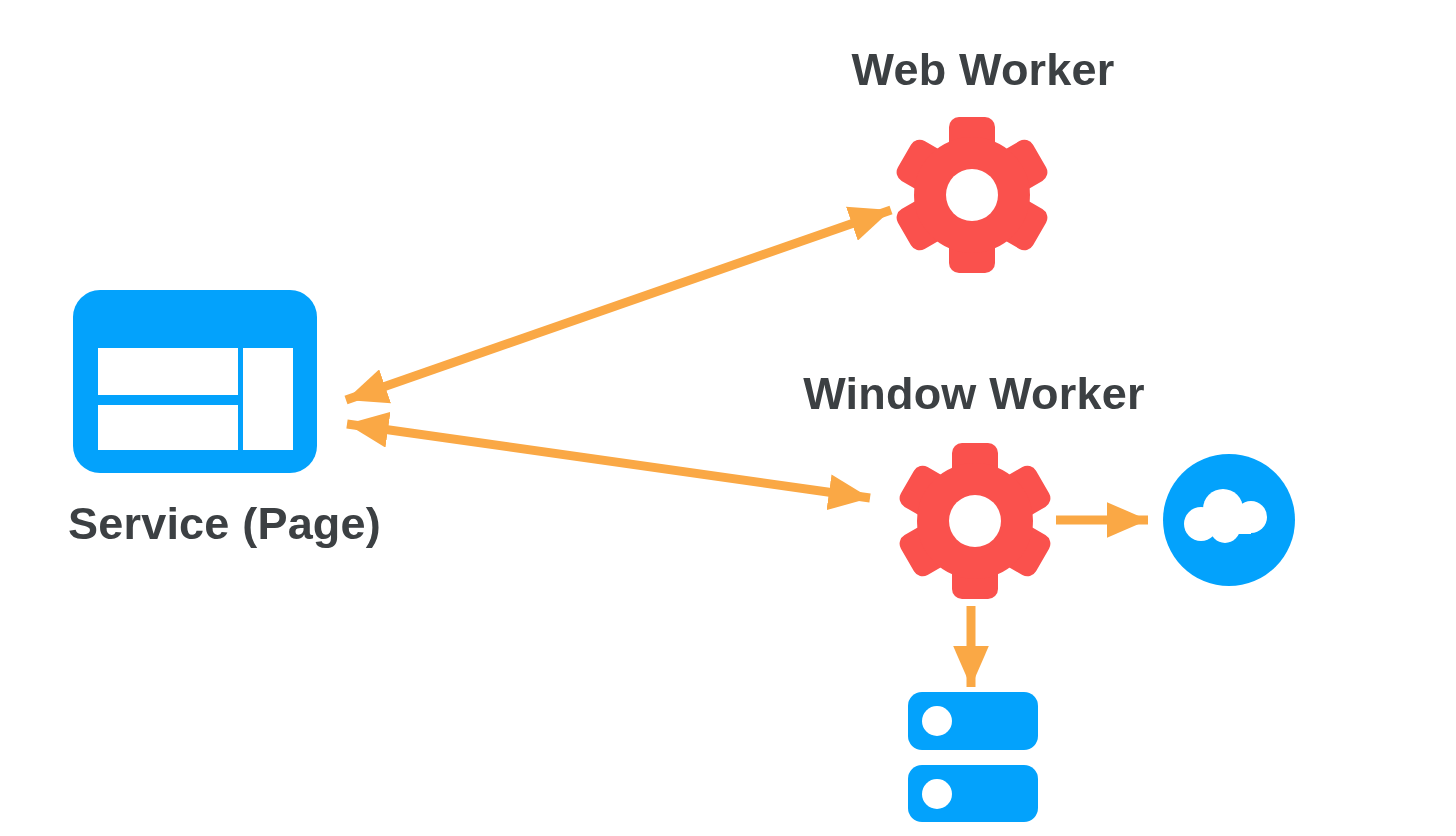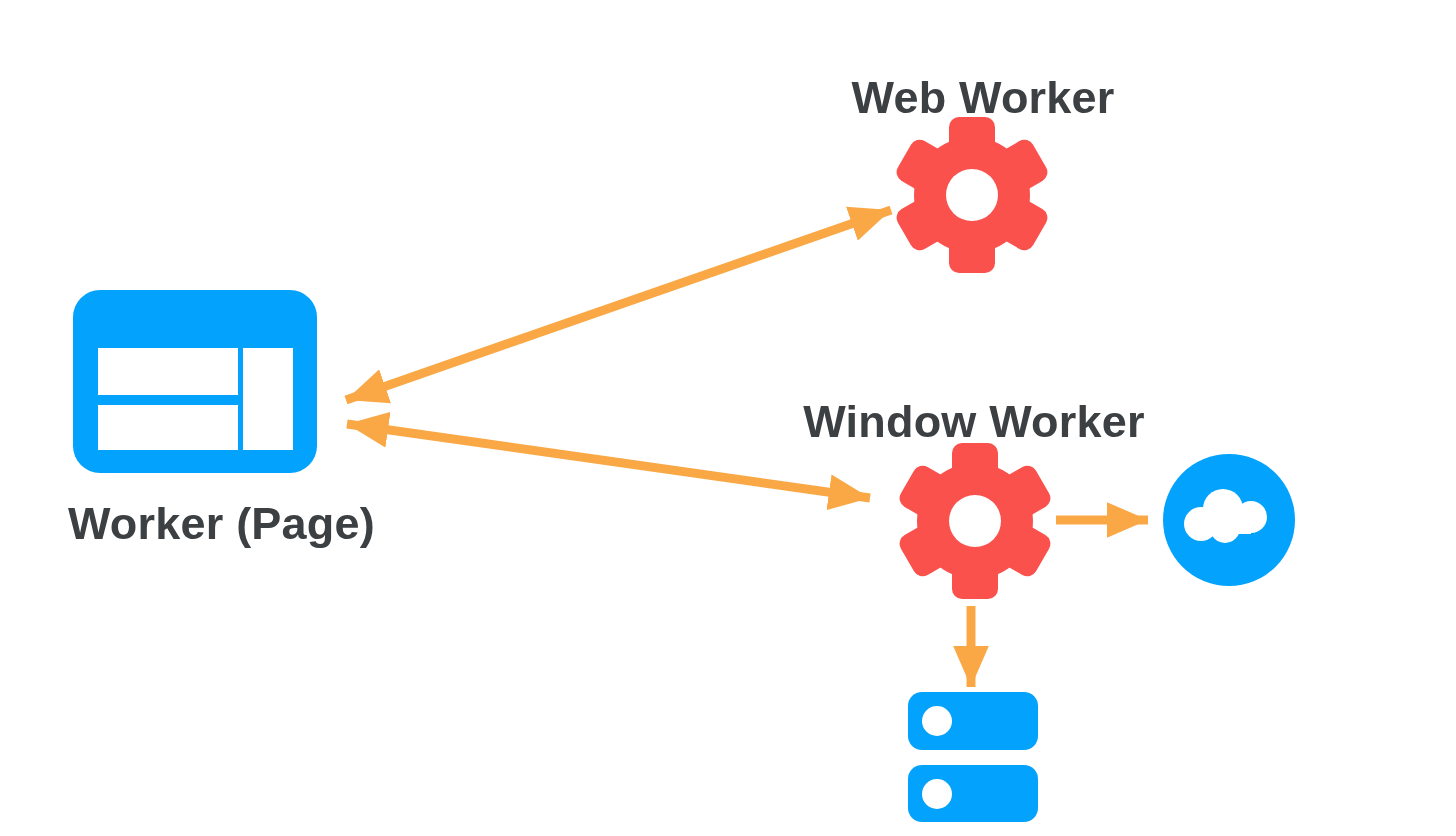--- a/index.html
+++ b/index.html
@@ -24,21 +24,21 @@
     pointer-events: none;
   }
   .node-label {
     position: absolute;
     color: var(--text, #3c4043);
     font-size: 45px;
     font-weight: 600;
     letter-spacing: 0.2px;
     white-space: nowrap;
   }
-  .label-center { transform: translateX(-50%); margin-top: 28px; }
+  .label-center { transform: translateX(-50%); }
   .icon { position: absolute; }
 </style>
 </head>
 <body>
 
 <div class="stage">
 
   <svg class="layer" viewBox="0 0 1456 836">
     <defs>
       <marker id="ah" viewBox="0 0 10 10" refX="10" refY="5" markerWidth="4.6" markerHeight="4" orient="auto-start-reverse" preserveAspectRatio="none" markerUnits="strokeWidth">
@@ -75,21 +75,21 @@
     <circle r="26" fill="var(--white,#ffffff)"></circle>
   </svg>
 
   <svg class="icon" style="left:73px; top:290px;" width="244" height="183" viewBox="0 0 244 183">
     <rect x="0" y="0" width="244" height="183" rx="27" fill="var(--blue,#03a2fc)"></rect>
     <rect x="25" y="58" width="140" height="47" fill="var(--white,#ffffff)"></rect>
     <rect x="25" y="115" width="140" height="45" fill="var(--white,#ffffff)"></rect>
     <rect x="170" y="58" width="50" height="102" fill="var(--white,#ffffff)"></rect>
   </svg>
 
-  <div class="node-label" style="left:68px; top:498px;">Worker (Page)</div>
+  <div class="node-label" style="left:68px; top:498px;">Service (Page)</div>
 
   <svg class="icon" style="left:1163px; top:454px;" width="132" height="132" viewBox="0 0 132 132">
     <circle cx="66" cy="66" r="66" fill="var(--blue,#03a2fc)"></circle>
     <g fill="var(--white,#ffffff)">
       <circle cx="60" cy="55" r="20"></circle>
       <circle cx="88" cy="63" r="16"></circle>
       <circle cx="38" cy="70" r="17"></circle>
       <circle cx="62" cy="74" r="15"></circle>
       <rect x="38" y="60" width="50" height="20"></rect>
     </g>

